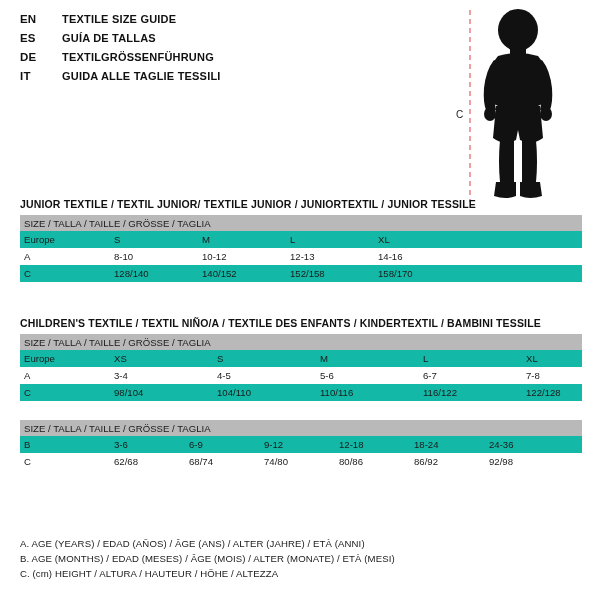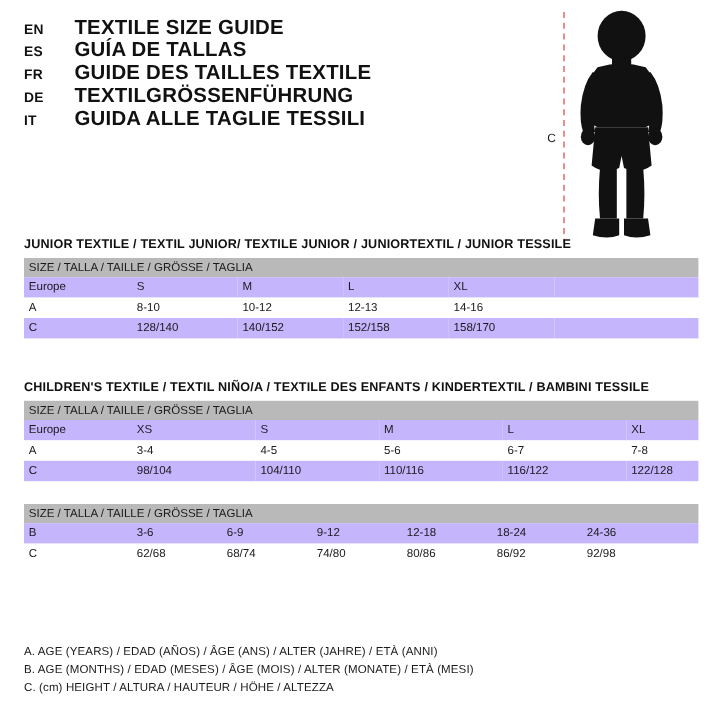--- a/index.html
+++ b/index.html
@@ -34,21 +34,21 @@
     height: 19px;
   }
   .header-lang {
     width: 42px;
     font-size: 11.5px;
     font-weight: bold;
     letter-spacing: 0.2px;
     color: #111;
   }
   .header-text {
-    font-size: 17px;
+    font-size: 11px;
     font-weight: bold;
     letter-spacing: 0.2px;
     color: #111;
     text-transform: uppercase;
   }
 
   
   .figure-area {
     position: absolute;
     left: 448px;
@@ -86,21 +86,21 @@
     white-space: nowrap;
   }
   tr.band td {
     background: #b9b9b9;
     font-size: 9.6px;
     color: #1a1a1a;
     height: 16px;
     margin-left: 40px;
   }
   tr.shade td {
-    background: #c4b5fd;
+    background: #14b8a6;
   }
   tr.plain td {
     background: #ffffff;
   }
 
   
   .footnotes {
     position: absolute;
     left: 20px;
     top: 536px;
@@ -119,24 +119,20 @@
 <div class="page">
 
   <div class="header">
     <div class="header-row">
       <span class="header-lang">EN</span>
       <span class="header-text">Textile size guide</span>
     </div>
     <div class="header-row">
       <span class="header-lang">ES</span>
       <span class="header-text">Guía de tallas</span>
-    </div>
-    <div class="header-row">
-      <span class="header-lang">FR</span>
-      <span class="header-text">Guide des tailles textile</span>
     </div>
     <div class="header-row">
       <span class="header-lang">DE</span>
       <span class="header-text">Textilgrößenführung</span>
     </div>
     <div class="header-row">
       <span class="header-lang">IT</span>
       <span class="header-text">Guida alle taglie tessili</span>
     </div>
   </div>

